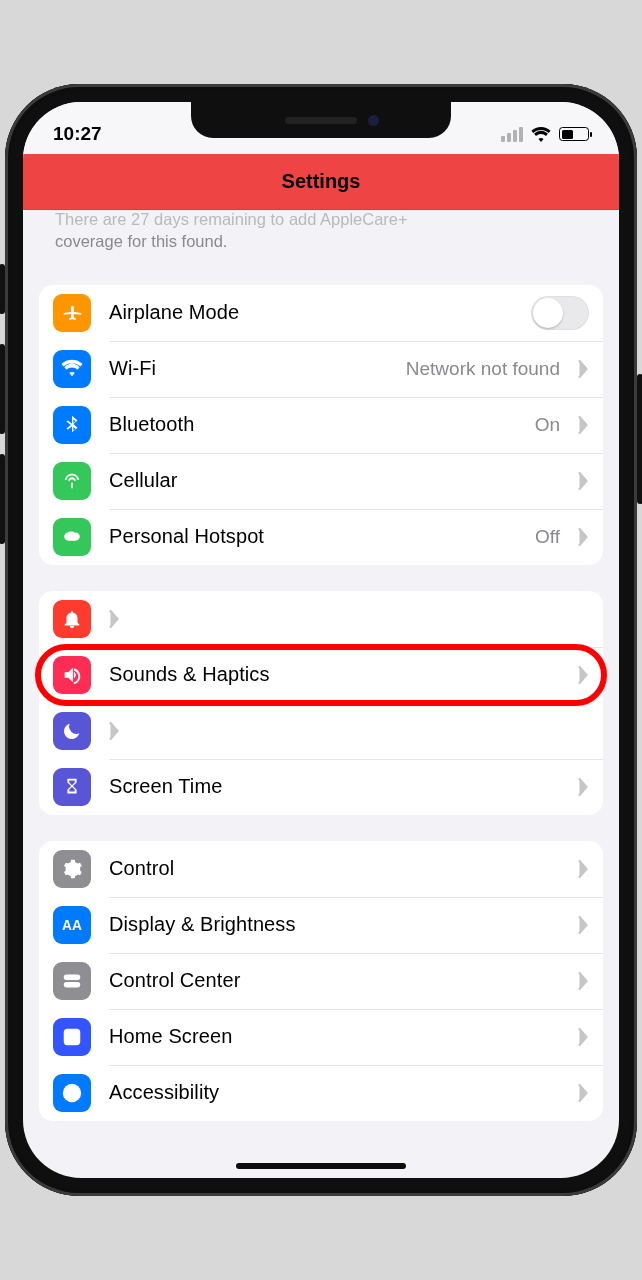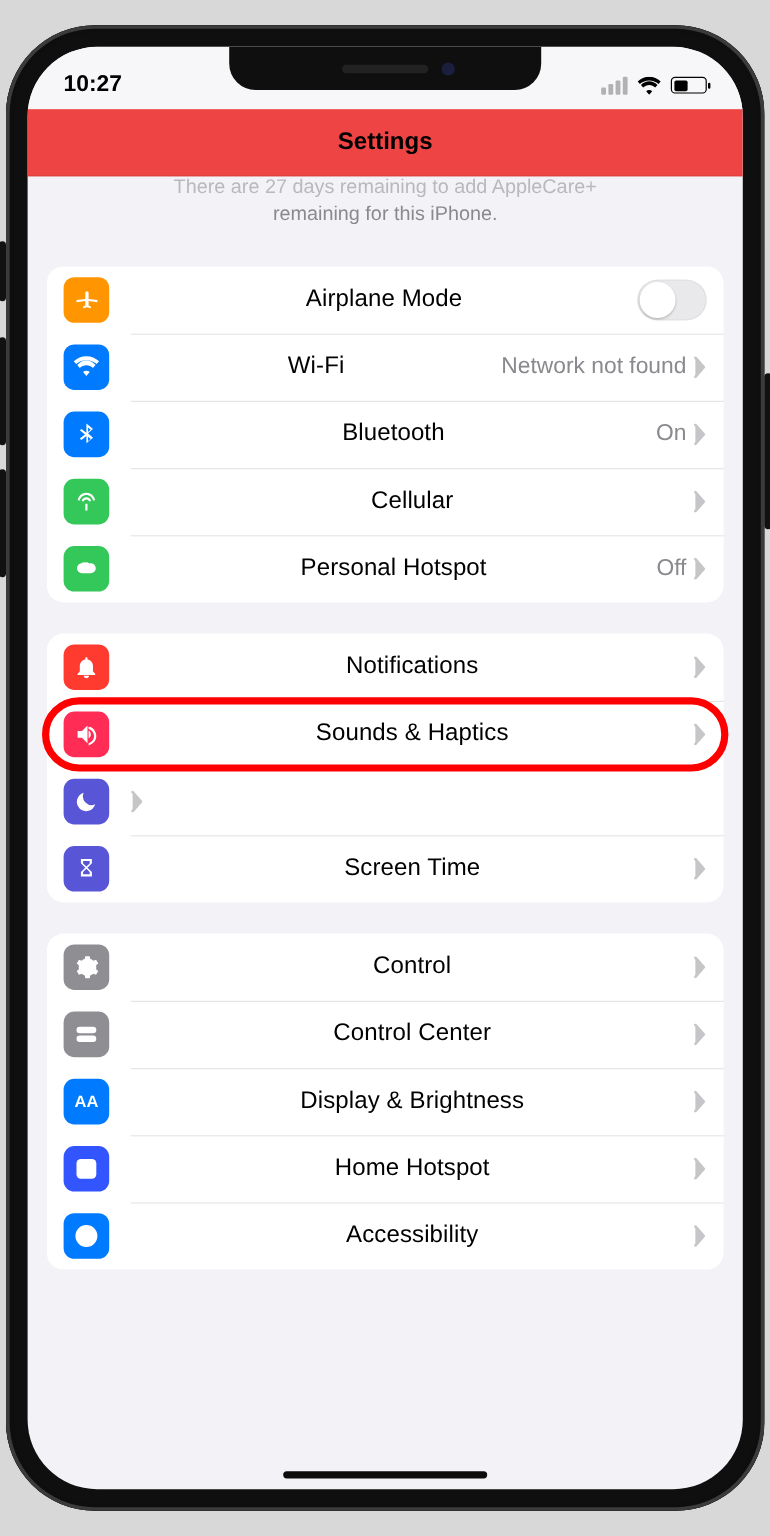--- a/index.html
+++ b/index.html
@@ -3,21 +3,21 @@
 <meta charset="utf-8">
 <style>
   * { box-sizing: border-box; margin: 0; padding: 0; }
   html, body { width: 642px; height: 1280px; }
   body {
     font-family: -apple-system, BlinkMacSystemFont, "Helvetica Neue", Arial, sans-serif;
     background: #d8d8d8;
     display: flex; align-items: center; justify-content: center;
   }
   .device {
-    width: 632px; height: 1238px;
+    width: 632px; height: 1112px;
     background: #0f0f0f;
     border-radius: 74px;
     padding: 18px;
     position: relative;
     box-shadow: inset 0 0 0 3px #3b3b3b, inset 0 0 0 6px #0e0e0e;
   }
   .side-btn { position: absolute; background:#111; border-radius:4px; }
   .sb-left1 { left:-6px; top:180px; width:6px; height:50px; }
   .sb-left2 { left:-6px; top:260px; width:6px; height:90px; }
   .sb-left3 { left:-6px; top:370px; width:6px; height:90px; }
@@ -50,21 +50,21 @@
   .sig-bars span:nth-child(3){height:12px}.sig-bars span:nth-child(4){height:15px}
   .wifi-ic svg{ display:block; }
   .battery { width:30px; height:14px; border:1.6px solid #000; border-radius:3.5px; position:relative; }
   .battery::after{ content:""; position:absolute; right:-4px; top:3.5px; width:2.5px; height:5px; background:#000; border-radius:1px;}
   .battery .fill{ position:absolute; left:1.5px; top:1.5px; bottom:1.5px; width:42%; background:#000; border-radius:1.5px;}
   .navbar {
     height: 56px; display:flex; align-items:center; justify-content:center;
     background: #ef4444; border-bottom:1px solid rgba(0,0,0,.08);
     font-weight:600; font-size:20px;
   }
-  .scroll { position:absolute; top:108px; bottom:0; left:0; right:0; overflow:hidden;text-align:center; }
+  .scroll { position:absolute; top:108px; bottom:0; left:0; right:0; overflow:hidden; }
   .applecare-note {
     color:#8a8a8e; font-size:16.5px; line-height:1.35;
     padding: 4px 32px 14px 32px; margin-top:-6px;
   }
   .applecare-note .cut{ opacity:.55; }
   .group {
     background:#fff; margin: 18px 16px 26px 16px;
     border-radius: 14px; overflow: visible; position:relative;
   }
   .row {
@@ -75,21 +75,21 @@
     content:""; position:absolute; left:70px; right:0; top:0; height:1px;
     background: rgba(0,0,0,.10);
   }
   .icon {
     width:38px; height:38px; border-radius:9px; flex:0 0 38px;
     display:flex; align-items:center; justify-content:center; margin-right:18px;
     color:#fff;
   }
   .icon svg{ width:22px; height:22px; display:block; }
   .label { font-size:20px; color:#000; flex:1; letter-spacing:.1px; }
-  .value { font-size:19px; color:#8a8a8e; margin-right:6px; }
+  .value { font-size:19px; color:#8a8a8e; margin-right:18px; }
   .chev  { color:#c6c6c9; }
   .chev svg{ width:11px; height:18px; display:block; }
   .toggle {
     width:58px; height:34px; background:#e9e9ec; border-radius:17px; position:relative;
     box-shadow: inset 0 0 0 1px rgba(0,0,0,.04);
   }
   .toggle .knob{
     width:30px; height:30px; background:#fff; border-radius:50%;
     position:absolute; top:2px; left:2px; box-shadow:0 1px 2px rgba(0,0,0,.25);
   }
@@ -139,21 +139,21 @@
     </div>
 
     <div class="navbar">
       <span>Settings</span>
     </div>
 
     <div class="scroll">
 
       <div class="applecare-note">
         <span class="cut">There are 27 days remaining to add AppleCare+</span><br>
-        <span>remaining for this iPhone.</span>
+        <span>coverage for this found.</span>
       </div>
 
       <div id="groups-host">
           <div class="group">
             <div class="row">
       <span class="icon" style="background:#ff9500">
         <svg viewBox="0 0 24 24">
                   <use href="#i-airplane"></use>
                 </svg>
       </span>
@@ -218,21 +218,20 @@
               </span>
             </div>
           </div>
           <div class="group">
             <div class="row">
       <span class="icon" style="background:#ff3b30">
         <svg viewBox="0 0 24 24">
                   <use href="#i-bell"></use>
                 </svg>
       </span>
-      <span class="label">Notifications</span>
       <span class="chev">
     <svg viewBox="0 0 10 18">
                   <path fill="currentColor" d="M1 1l7 8-7 8" stroke="currentColor" stroke-width="2.2" stroke-linecap="round" stroke-linejoin="round"></path>
                 </svg>
               </span>
             </div>
             <div class="row">
       <span class="icon" style="background:#ff2d55">
         <svg viewBox="0 0 24 24">
                   <use href="#i-speaker"></use>
@@ -280,52 +279,52 @@
                 </svg>
       </span>
       <span class="label">Control</span>
       <span class="chev">
     <svg viewBox="0 0 10 18">
                   <path fill="currentColor" d="M1 1l7 8-7 8" stroke="currentColor" stroke-width="2.2" stroke-linecap="round" stroke-linejoin="round"></path>
                 </svg>
               </span>
             </div>
             <div class="row">
+      <span class="icon" style="background:#007aff">
+        <svg viewBox="0 0 24 24">
+                  <use href="#i-aa"></use>
+                </svg>
+      </span>
+      <span class="label">Display &amp; Brightness</span>
+      <span class="chev">
+    <svg viewBox="0 0 10 18">
+                  <path fill="currentColor" d="M1 1l7 8-7 8" stroke="currentColor" stroke-width="2.2" stroke-linecap="round" stroke-linejoin="round"></path>
+                </svg>
+              </span>
+            </div>
+            <div class="row">
       <span class="icon" style="background:#8e8e93">
         <svg viewBox="0 0 24 24">
                   <use href="#i-switches"></use>
                 </svg>
       </span>
       <span class="label">Control Center</span>
       <span class="chev">
     <svg viewBox="0 0 10 18">
                   <path fill="currentColor" d="M1 1l7 8-7 8" stroke="currentColor" stroke-width="2.2" stroke-linecap="round" stroke-linejoin="round"></path>
                 </svg>
               </span>
             </div>
             <div class="row">
-      <span class="icon" style="background:#007aff">
-        <svg viewBox="0 0 24 24">
-                  <use href="#i-aa"></use>
-                </svg>
-      </span>
-      <span class="label">Display &amp; Brightness</span>
-      <span class="chev">
-    <svg viewBox="0 0 10 18">
-                  <path fill="currentColor" d="M1 1l7 8-7 8" stroke="currentColor" stroke-width="2.2" stroke-linecap="round" stroke-linejoin="round"></path>
-                </svg>
-              </span>
-            </div>
-            <div class="row">
       <span class="icon" style="background:#3355ff">
         <svg viewBox="0 0 24 24">
                   <use href="#i-grid"></use>
                 </svg>
       </span>
-      <span class="label">Home Hotspot</span>
+      <span class="label">Home Screen</span>
       <span class="chev">
     <svg viewBox="0 0 10 18">
                   <path fill="currentColor" d="M1 1l7 8-7 8" stroke="currentColor" stroke-width="2.2" stroke-linecap="round" stroke-linejoin="round"></path>
                 </svg>
               </span>
             </div>
             <div class="row">
       <span class="icon" style="background:#007aff">
         <svg viewBox="0 0 24 24">
                   <use href="#i-access"></use>

